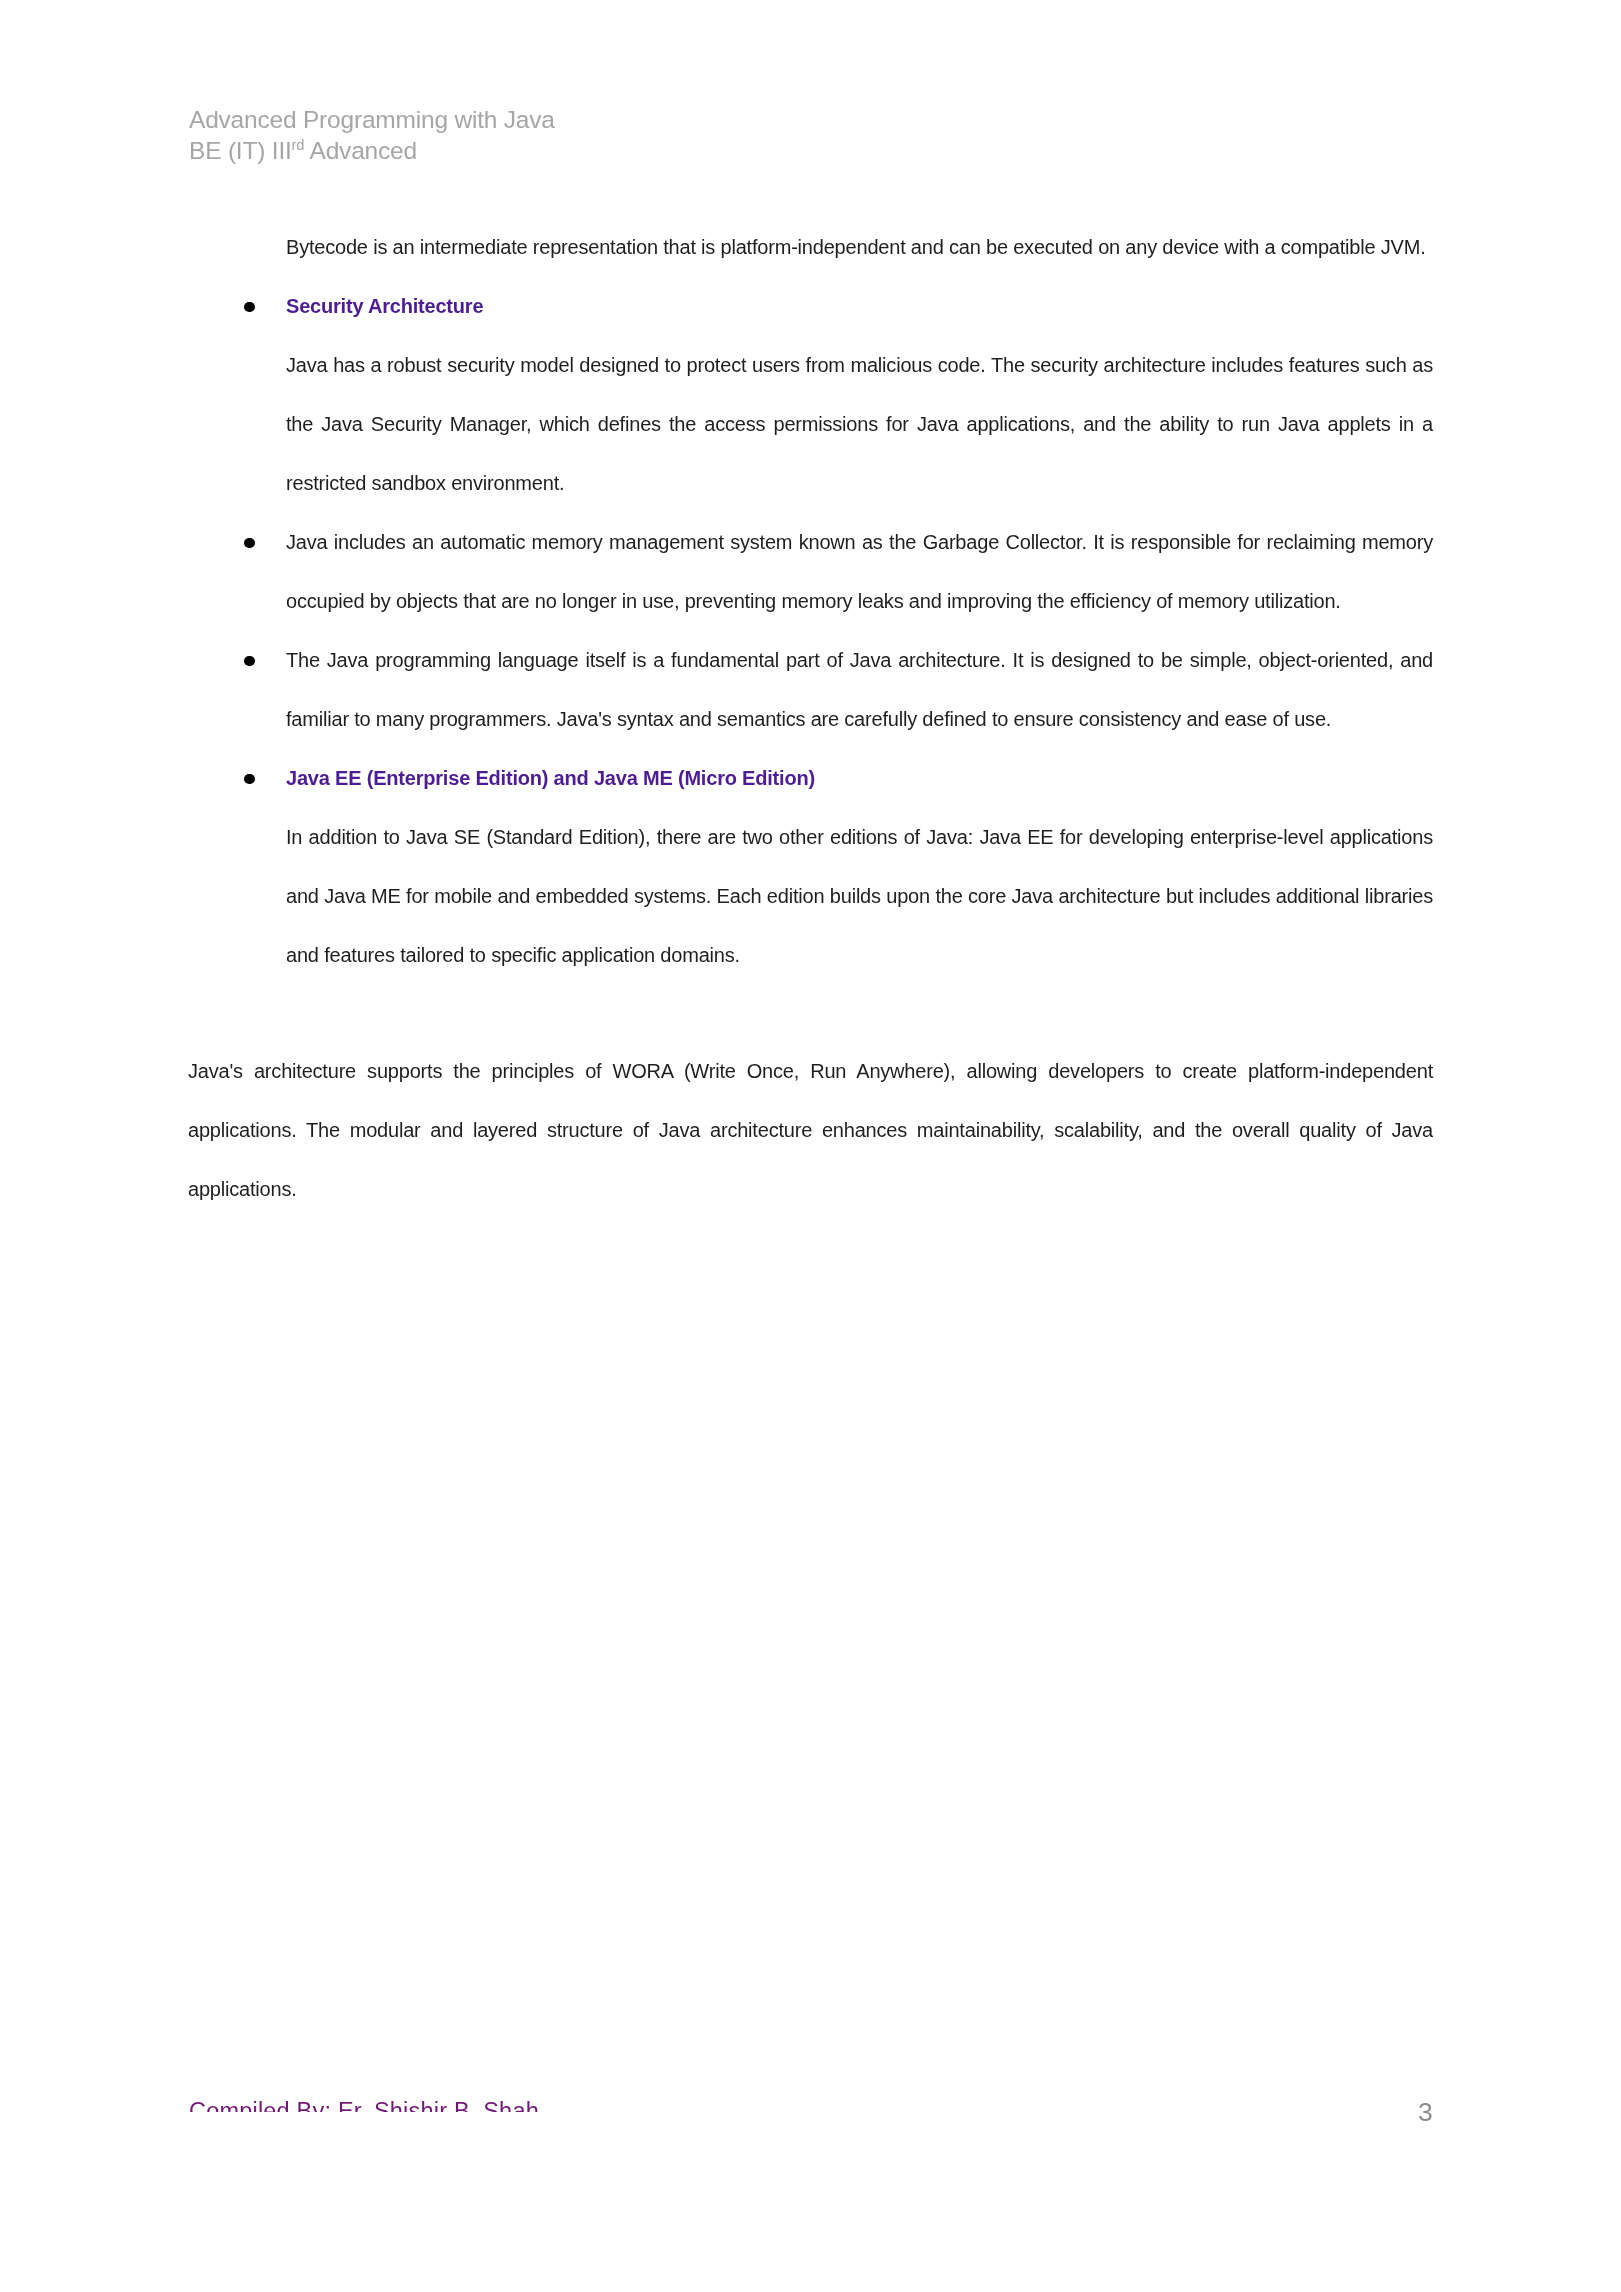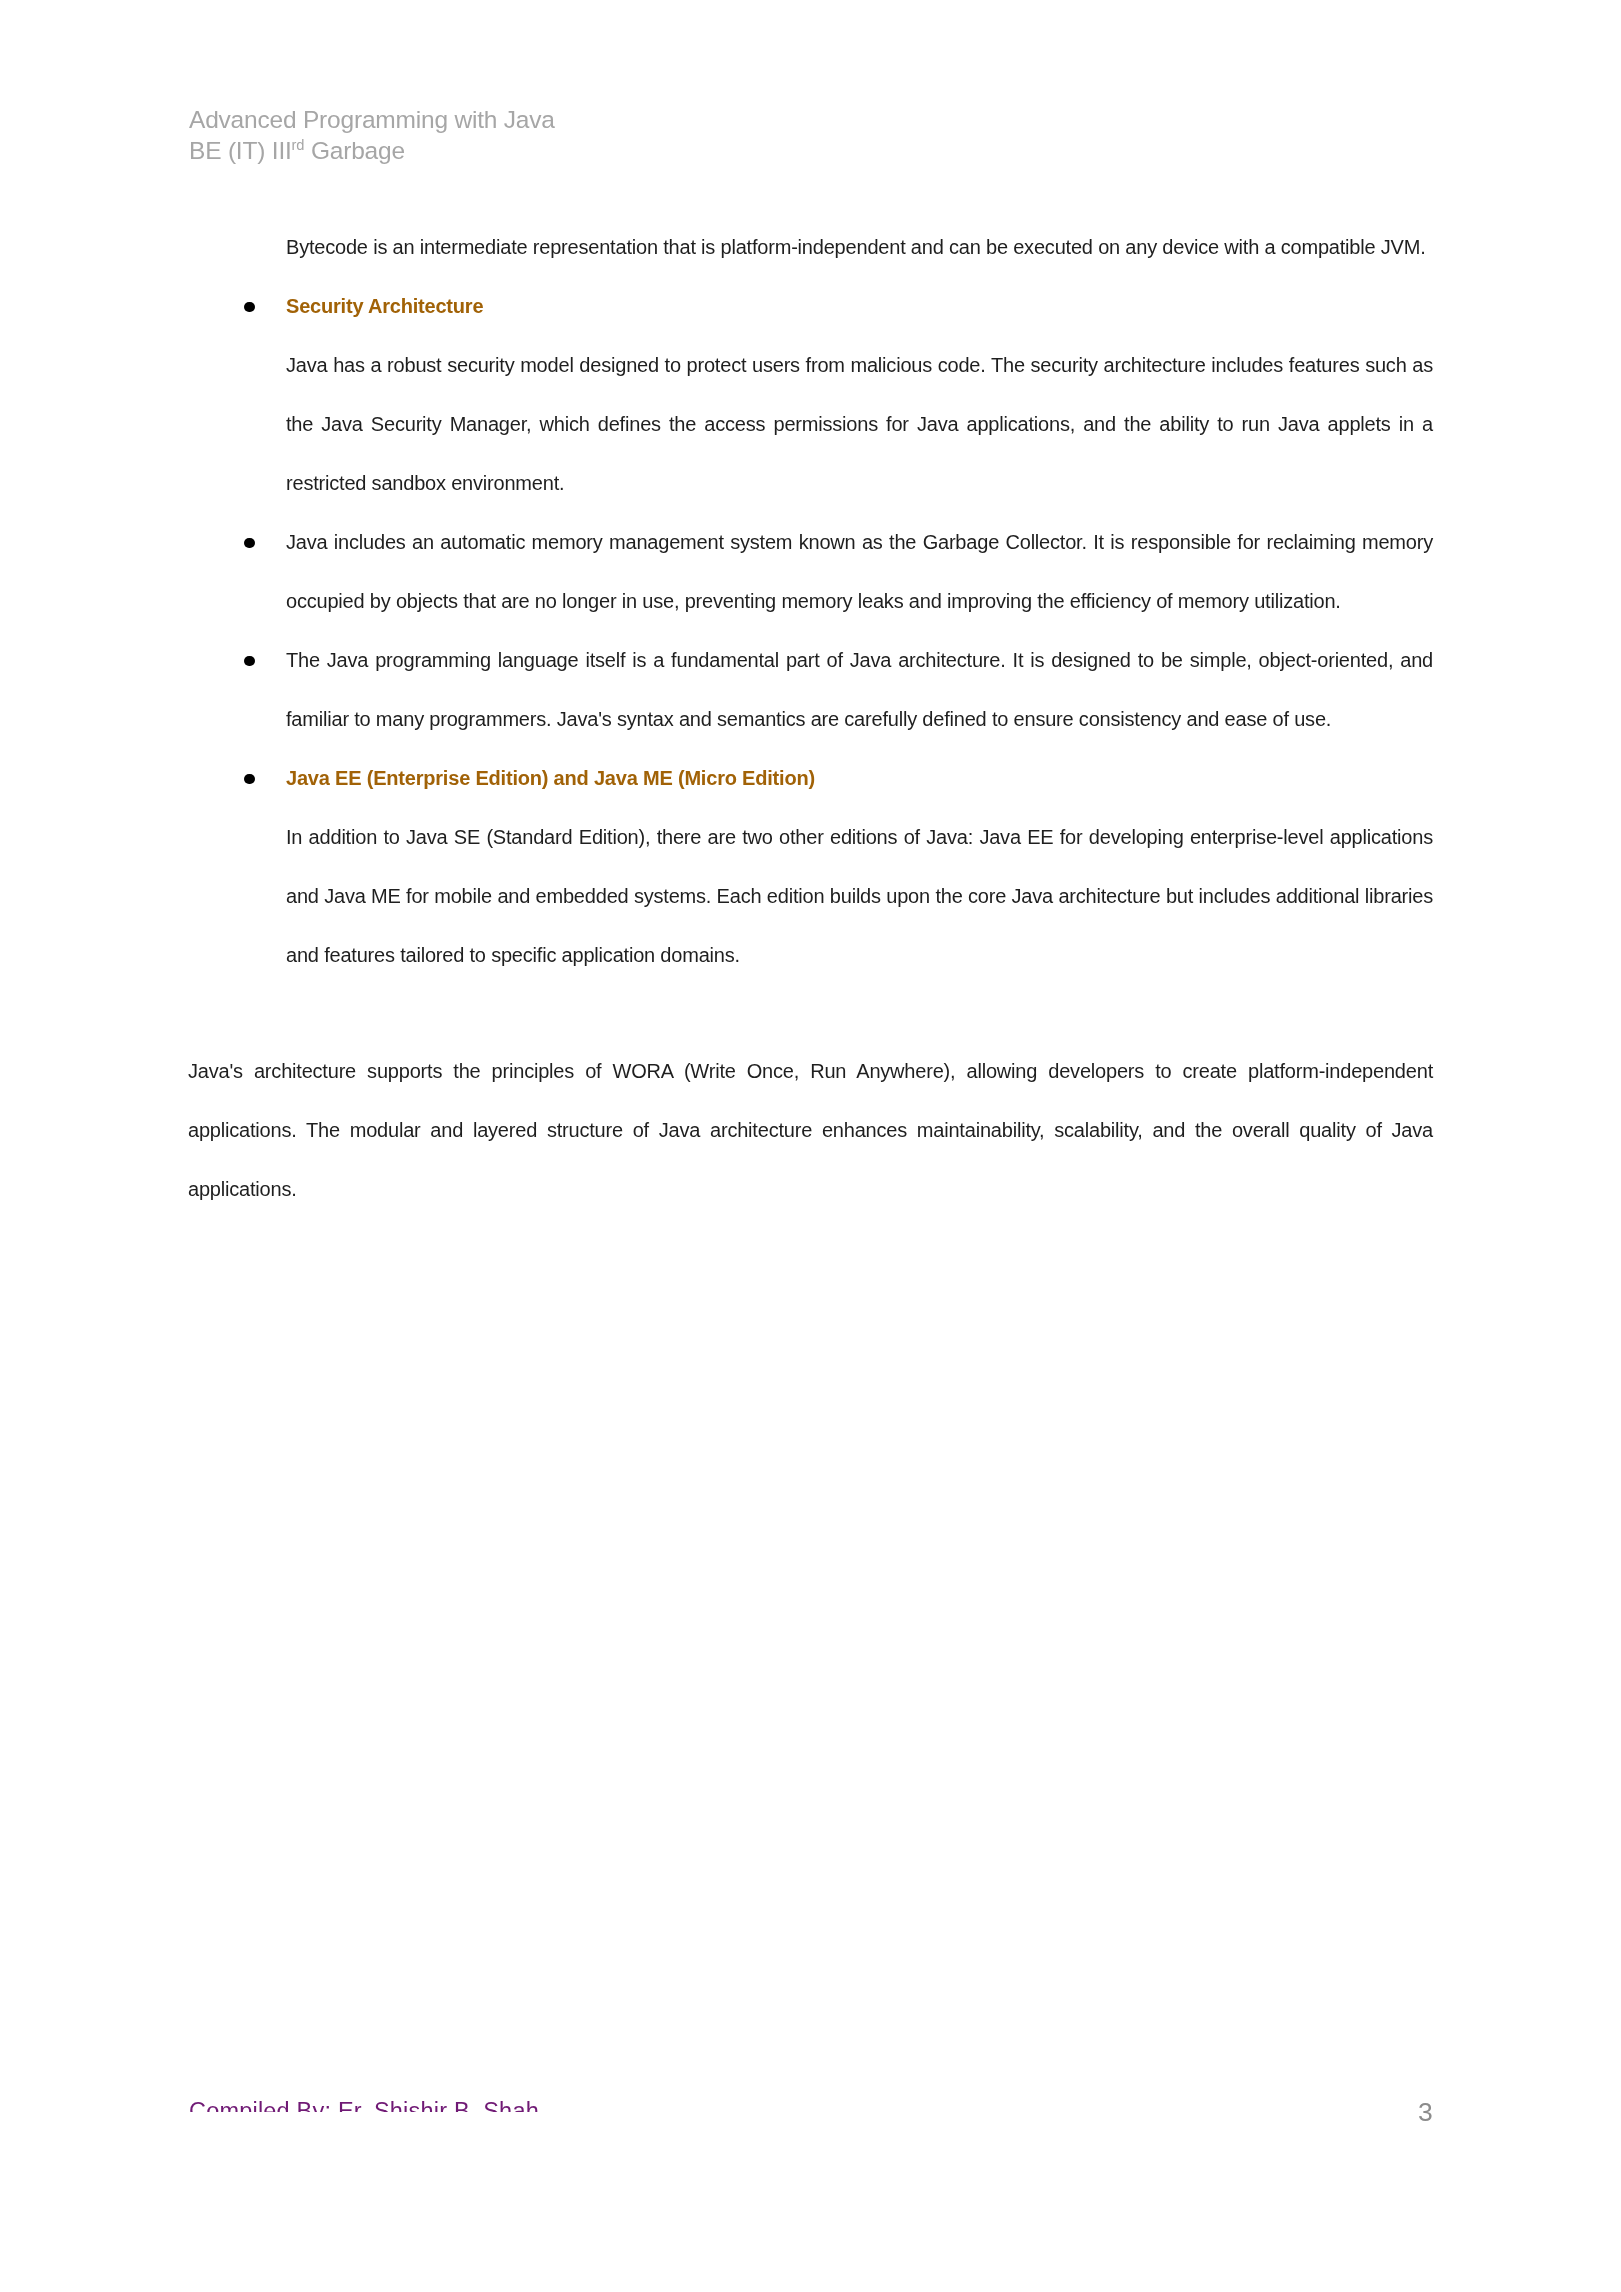--- a/index.html
+++ b/index.html
@@ -63,21 +63,21 @@
     position: absolute;
     left: 56px;
     top: 24.5px;
     width: 10.8px;
     height: 10.8px;
     border-radius: 50%;
     background: #000000;
   }
   .bullet-title {
     font-weight: bold;
-    color: #a16207;
+    color: #4c1d95;
   }
   .closing {
     margin-top: 57px;
   }
 
   
   .footer-compiled {
     position: absolute;
     left: 189px;
     top: 2099px;
@@ -99,21 +99,21 @@
     line-height: 29px;
   }
 </style>
 </head>
 <body>
 
 <div class="page">
 
   <header class="page-header">
     <div>Advanced Programming with Java</div>
-    <div><span>BE (IT) III</span><sup>rd</sup><span> Garbage</span></div>
+    <div><span>BE (IT) III</span><sup>rd</sup><span> Advanced</span></div>
   </header>
 
   <main class="page-body">
 
     <p class="para indent">Bytecode is an intermediate representation that is platform-independent and can be executed on any device with a compatible JVM.</p>
 
     <ul class="bullet-list">
 
       <li class="bullet-item">
         <span class="bullet-dot"></span>

